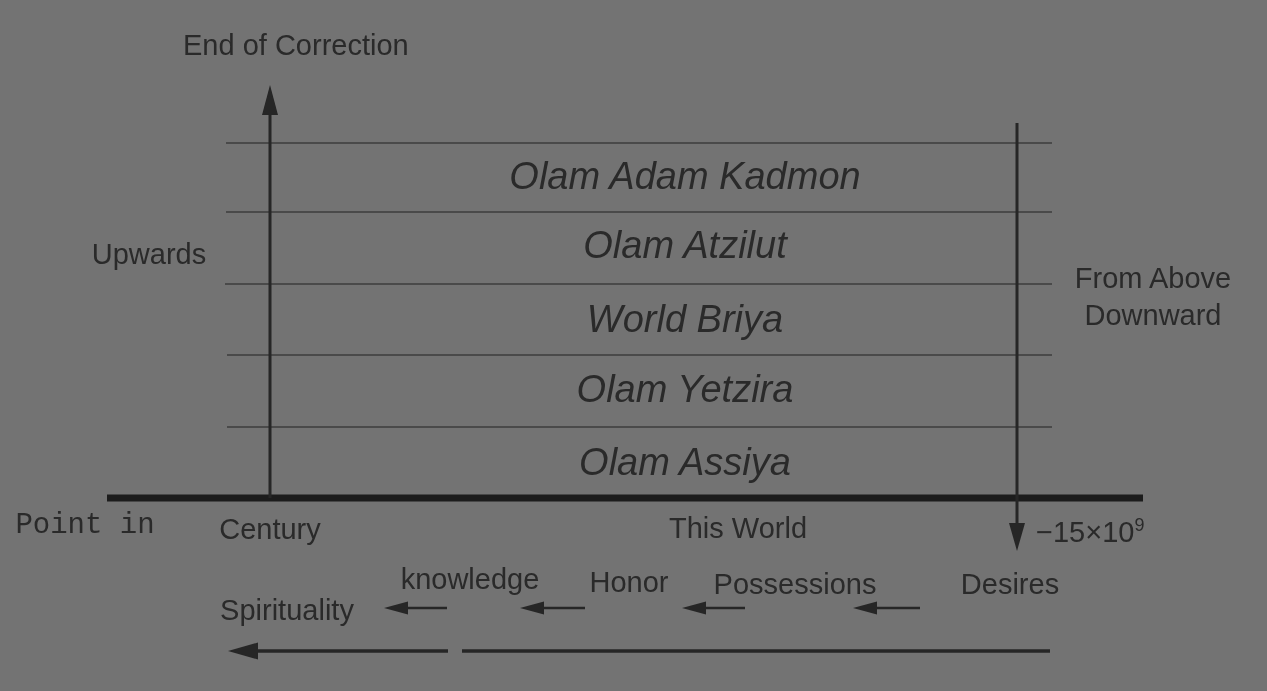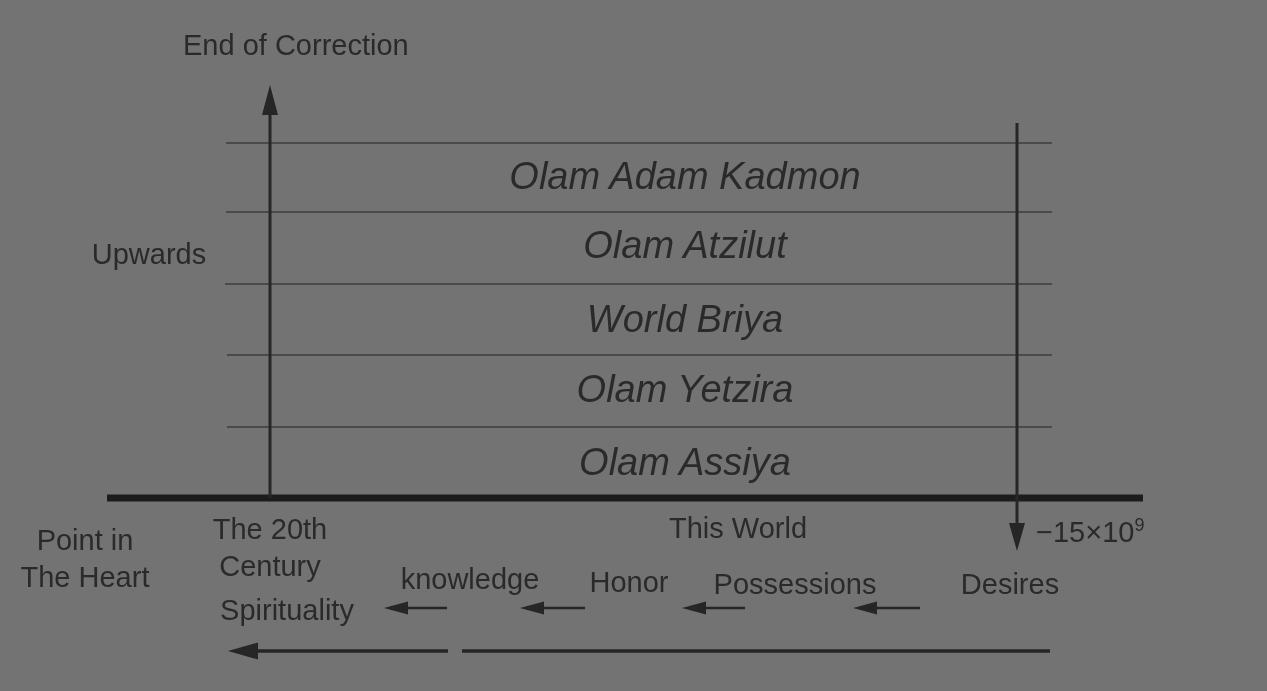--- a/index.html
+++ b/index.html
@@ -82,34 +82,36 @@
       <polygon points="228,651 258,642.5 258,659.5" stroke="none"></polygon>
     </g>
   </svg>
 
   <div class="lbl" style="left:183px; top:27px;">End of Correction</div>
 
   <div class="lbl center" style="left:149px; top:236px;">
     <div>Upwards</div>
   </div>
 
+  <div class="lbl center" style="left:1153px; top:260px;">
+    <div>From Above</div>
+    <div>Downward</div>
+  </div>
 
   <div class="world" style="top:176px;">Olam Adam Kadmon</div>
   <div class="world" style="top:245px;">Olam Atzilut</div>
   <div class="world" style="top:319px;">World Briya</div>
   <div class="world" style="top:389px;">Olam Yetzira</div>
   <div class="world" style="top:462px;">Olam Assiya</div>
 
-  <div class="lbl center" style="left:85px; top:522px;">
+  <div class="lbl center" style="left:85px; top:508px;font-family:Liberation Mono, monospace;">
     <div>Point in</div>
-    <div>The Heart</div>
   </div>
 
   <div class="lbl center" style="left:270px; top:511px;">
-    <div>The 20th</div>
     <div>Century</div>
   </div>
 
   <div class="lbl center" style="left:738px; top:510px;">This World</div>
 
   <div class="lbl" style="left:1036px; top:514px;">
     <span>−15×10</span><sup>9</sup>
   </div>
 
   <div class="lbl center" style="left:470px; top:561px;">knowledge</div>

